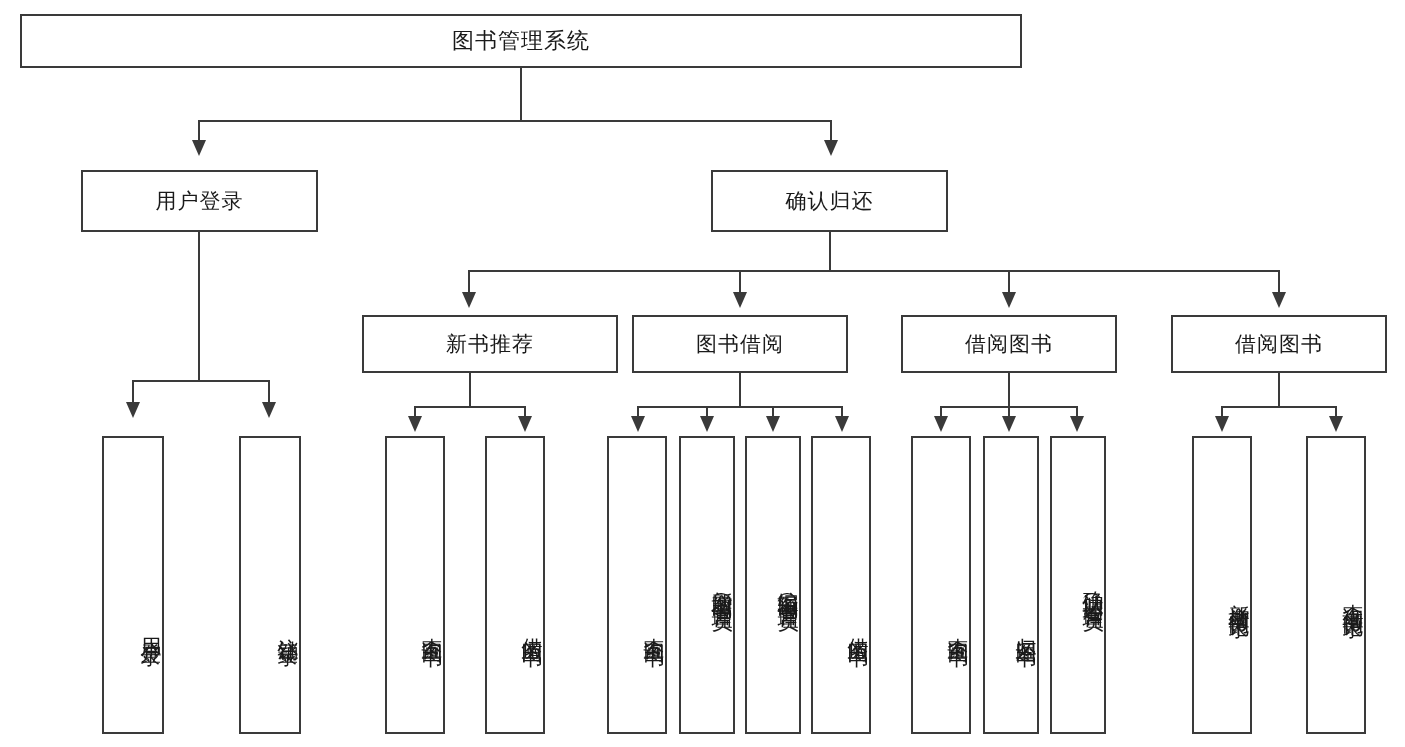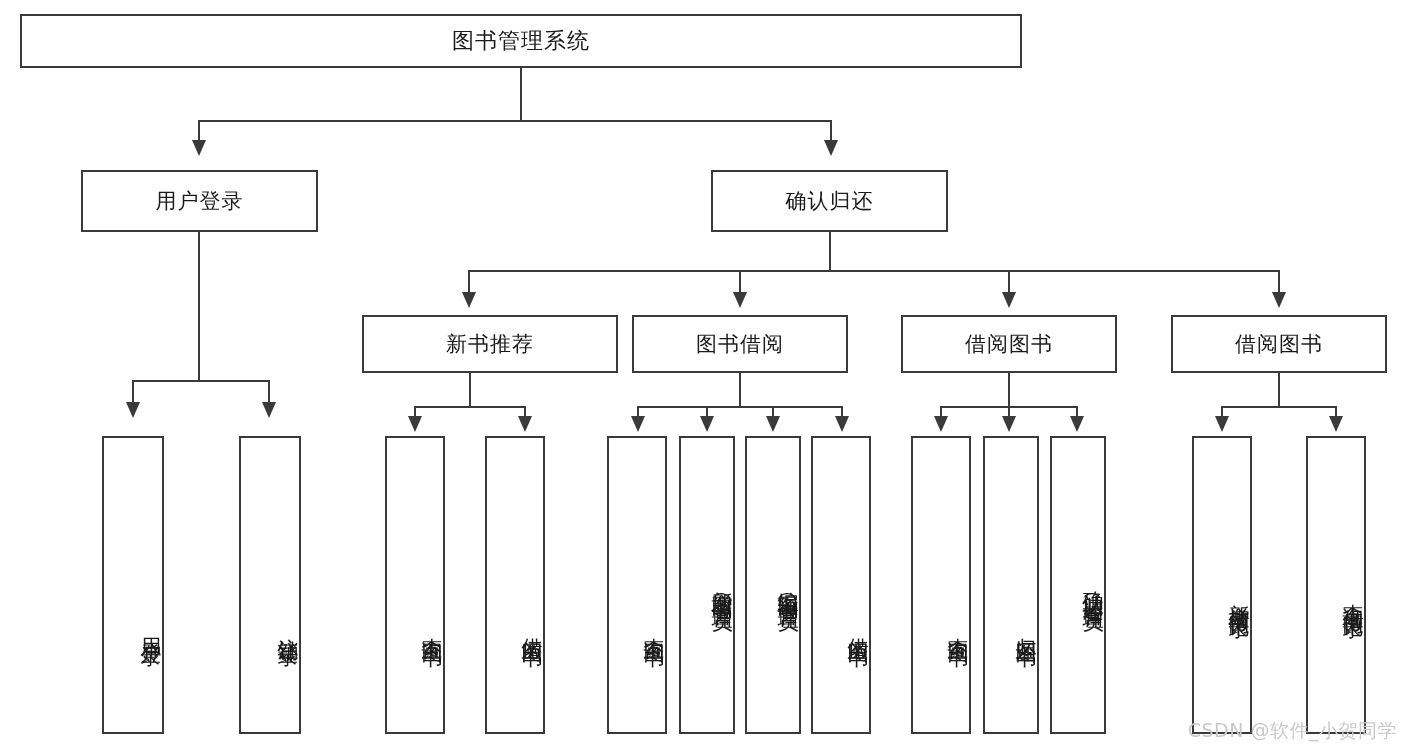--- a/index.html
+++ b/index.html
@@ -161,15 +161,14 @@
   <div class="node vert tall-text" style="left:745px; top:436px; width:56px; height:298px; padding-top:4px;">编辑图书（管理员）</div>
   <div class="node vert" style="left:811px; top:436px; width:60px; height:298px; padding-top:84px;">借阅图书</div>
 
   <div class="node vert" style="left:911px; top:436px; width:60px; height:298px; padding-top:84px;">查询图书</div>
   <div class="node vert" style="left:983px; top:436px; width:56px; height:298px; padding-top:84px;">归还图书</div>
   <div class="node vert tall-text" style="left:1050px; top:436px; width:56px; height:298px; padding-top:4px;">确认归还（管理员）</div>
 
   <div class="node vert tall-text" style="left:1192px; top:436px; width:60px; height:298px; padding-top:22px;">新增借阅记录</div>
   <div class="node vert tall-text" style="left:1306px; top:436px; width:60px; height:298px; padding-top:22px;">查询借阅记录</div>
 
-  <div id="watermark">CSDN @软件_小贺同学</div>
 
 </div>
 
 </body></html>

